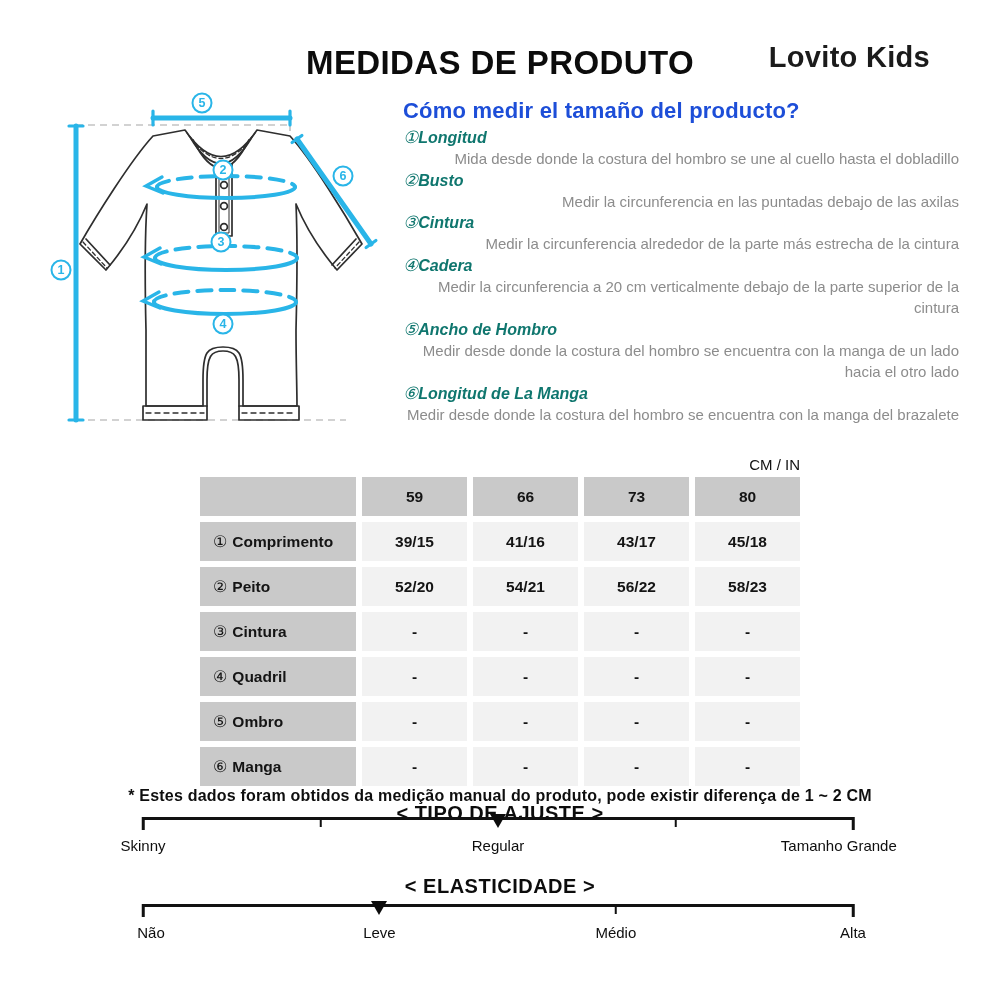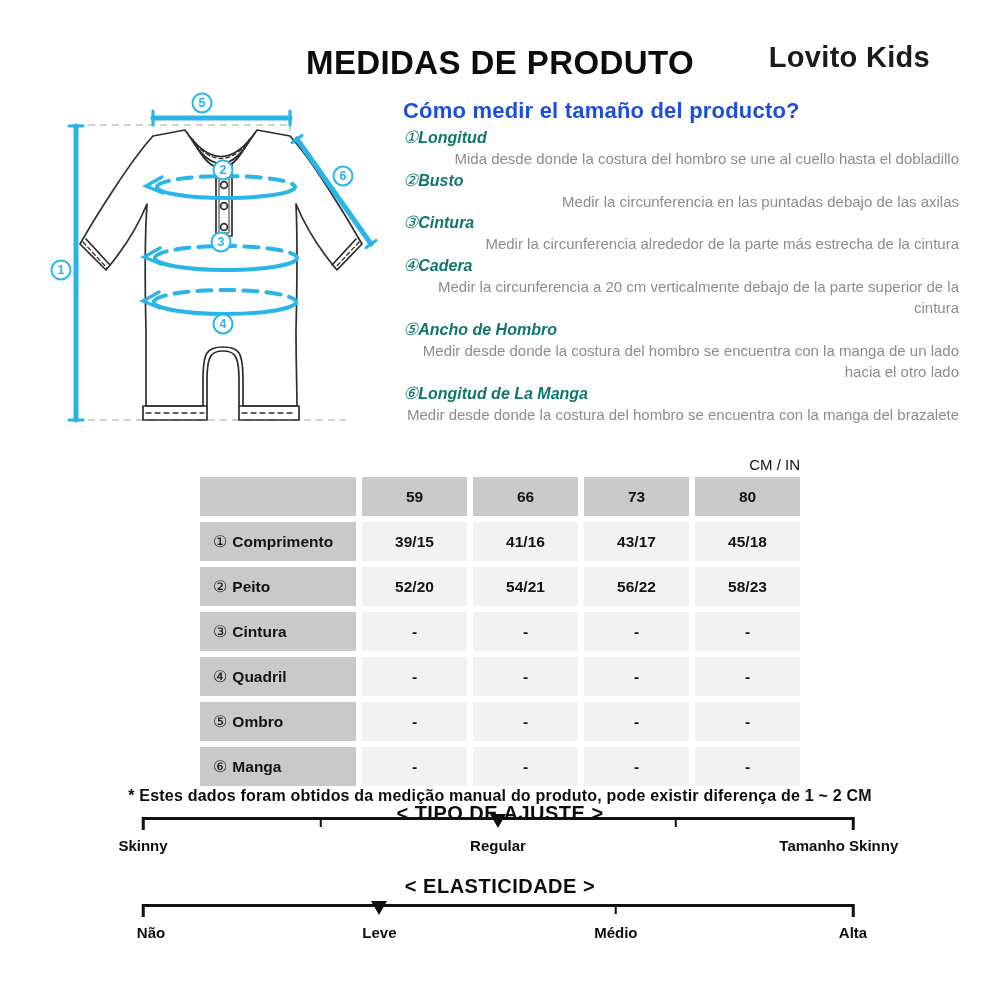--- a/index.html
+++ b/index.html
@@ -32,21 +32,21 @@
   
   .footnote { position:absolute; top:744px; left:0; right:0; text-align:center; font-size:16px; font-weight:700; letter-spacing:.2px; color:#0e0e0e;margin-top:43px; }
 
   
   .scale-title { position:absolute; left:0; right:0; text-align:center; font-size:20px; font-weight:800; letter-spacing:.5px; color:#0c0c0c; }
   .scale { position:absolute; left:143px; width:710px; height:44px; }
   .scale-line { position:absolute; left:0; right:0; top:0; height:2.5px; background:#111; }
   .tick { position:absolute; top:0; width:2.5px; height:10px; background:#111; transform:translateX(-50%); }
   .tick.end { height:13px; }
   .marker { position:absolute; top:-3px; width:0; height:0; border-left:8px solid transparent; border-right:8px solid transparent; border-top:14px solid #0c0c0c; transform:translateX(-50%); }
-  .scale-label { position:absolute; top:20px; transform:translateX(-50%); font-size:15px; font-weight:700; white-space:nowrap; color:#0e0e0e; }
+  .scale-label { position:absolute; top:20px; transform:translateX(-50%); font-size:15px; font-weight:400; white-space:nowrap; color:#0e0e0e; }
 </style>
 </head>
 <body>
 
 <div class="page">
 
   <div class="title">MEDIDAS DE PRODUTO</div>
   <div class="brand">Lovito Kids</div>
 
   <svg class="diagram" viewBox="0 0 340 352">
@@ -243,21 +243,21 @@
   <div class="scale-title" style="top:794px;margin-top:8px;">&lt; TIPO DE AJUSTE &gt;</div>
   <div class="scale" style="top:817px;">
     <div class="scale-line"></div>
     <div class="tick end" style="left:0%;"></div>
     <div class="tick" style="left:25%;"></div>
     <div class="tick" style="left:75%;"></div>
     <div class="tick end" style="left:100%;"></div>
     <div class="marker" style="left:50%;"></div>
     <div class="scale-label" style="left:0%;">Skinny</div>
     <div class="scale-label" style="left:50%;">Regular</div>
-    <div class="scale-label" style="left:98%;">Tamanho Skinny</div>
+    <div class="scale-label" style="left:98%;">Tamanho Grande</div>
   </div>
 
   <div class="scale-title" style="top:875px;">&lt; ELASTICIDADE &gt;</div>
   <div class="scale" style="top:904px;">
     <div class="scale-line"></div>
     <div class="tick end" style="left:0%;"></div>
     <div class="tick" style="left:66.6%;"></div>
     <div class="tick end" style="left:100%;"></div>
     <div class="marker" style="left:33.3%;"></div>
     <div class="scale-label" style="left:0%;padding-left:16px;">Não</div>

